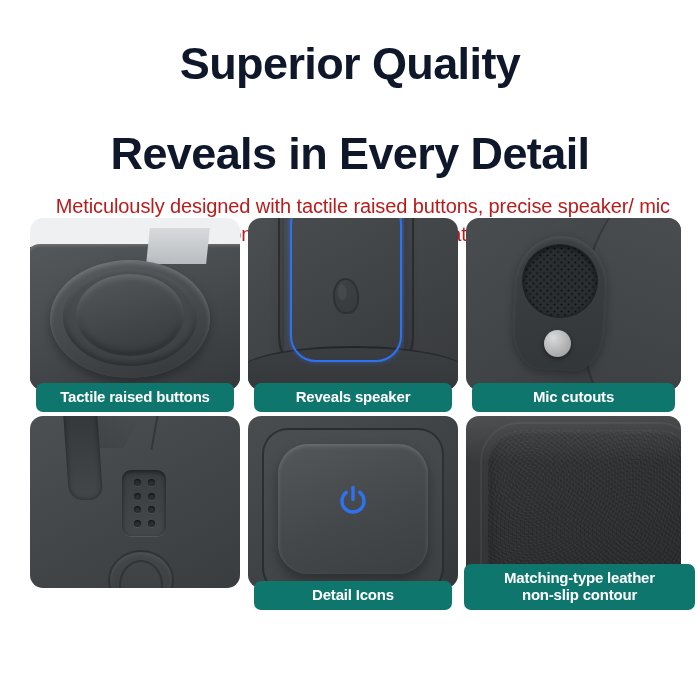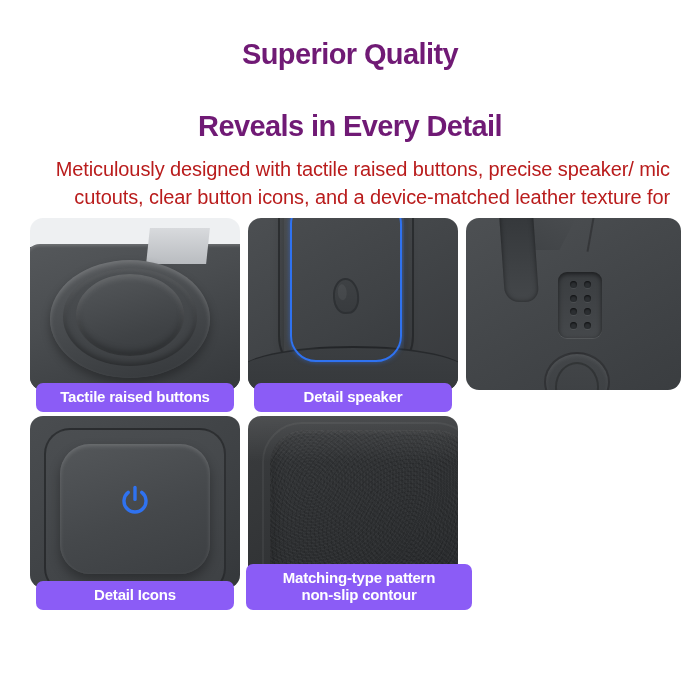--- a/index.html
+++ b/index.html
@@ -8,23 +8,23 @@
     background:#ffffff;
     font-family:"Liberation Sans", sans-serif;
     overflow:hidden;
     -webkit-font-smoothing:antialiased;
   }
   .page{position:relative;width:700px;height:700px;box-sizing:border-box;}
 
   
   .header{padding-top:38px;text-align:center;}
   .title{
-    color:#701a75;
+    color:#0f172a;
     font-weight:800;
-    font-size:29px;
+    font-size:45px;
     line-height:1.14;
     letter-spacing:-0.6px;
     margin:0;
     padding:0 40px;
   }
   .title .l2{display:block;margin-top:39px;}
   .subtitle{
     margin:12px auto 0;
     width:640px;
     color:#b91c1c;
@@ -54,21 +54,21 @@
     overflow:hidden;
     background:#45474a;
   }
 
   
   .caption{
     position:absolute;
     left:6px;
     bottom:0;
     min-width:calc(100% - 12px);
-    background:#8b5cf6;
+    background:#0f766e;
     color:#ffffff;
     border-radius:7px;
     font-size:15px;
     font-weight:600;
     letter-spacing:-0.2px;
     text-align:center;
     padding:5px 10px 6px;
     box-sizing:border-box;
     line-height:1.18;
     white-space:nowrap;
@@ -300,23 +300,32 @@
     </div>
 
     <div class="cell row1">
       <div class="tile t2">
         <div class="body"></div>
         <div class="groove"></div>
         <div class="base"></div>
         <div class="hl"></div>
         <div class="speaker"></div>
       </div>
-      <div class="caption">Detail speaker</div>
-    </div>
-
+      <div class="caption">Reveals speaker</div>
+    </div>
+
+    <div class="cell row1">
+      <div class="tile t3">
+        <div class="arc"></div>
+        <div class="teardrop"></div>
+        <div class="grille"></div>
+        <div class="mic"></div>
+      </div>
+      <div class="caption">Mic cutouts</div>
+    </div>
 
     <div class="cell row2">
       <div class="tile t4">
         <div class="vgroove2"></div>
         <div class="vgroove"></div>
         <div class="seam"></div>
         <div class="recess"></div>
         <div class="dots">
           <i></i>
             <i></i>
@@ -343,19 +352,19 @@
       <div class="caption">Detail Icons</div>
     </div>
 
     <div class="cell row2">
       <div class="tile t6">
         <div class="pad"></div>
         <div class="edge"></div>
         <div class="gloss"></div>
       </div>
       <div class="caption wide">
-        <span>Matching-type pattern</span><br>
+        <span>Matching-type leather</span><br>
         <span>non-slip contour</span>
       </div>
     </div>
 
   </div>
 </div>
 
 </body></html>

